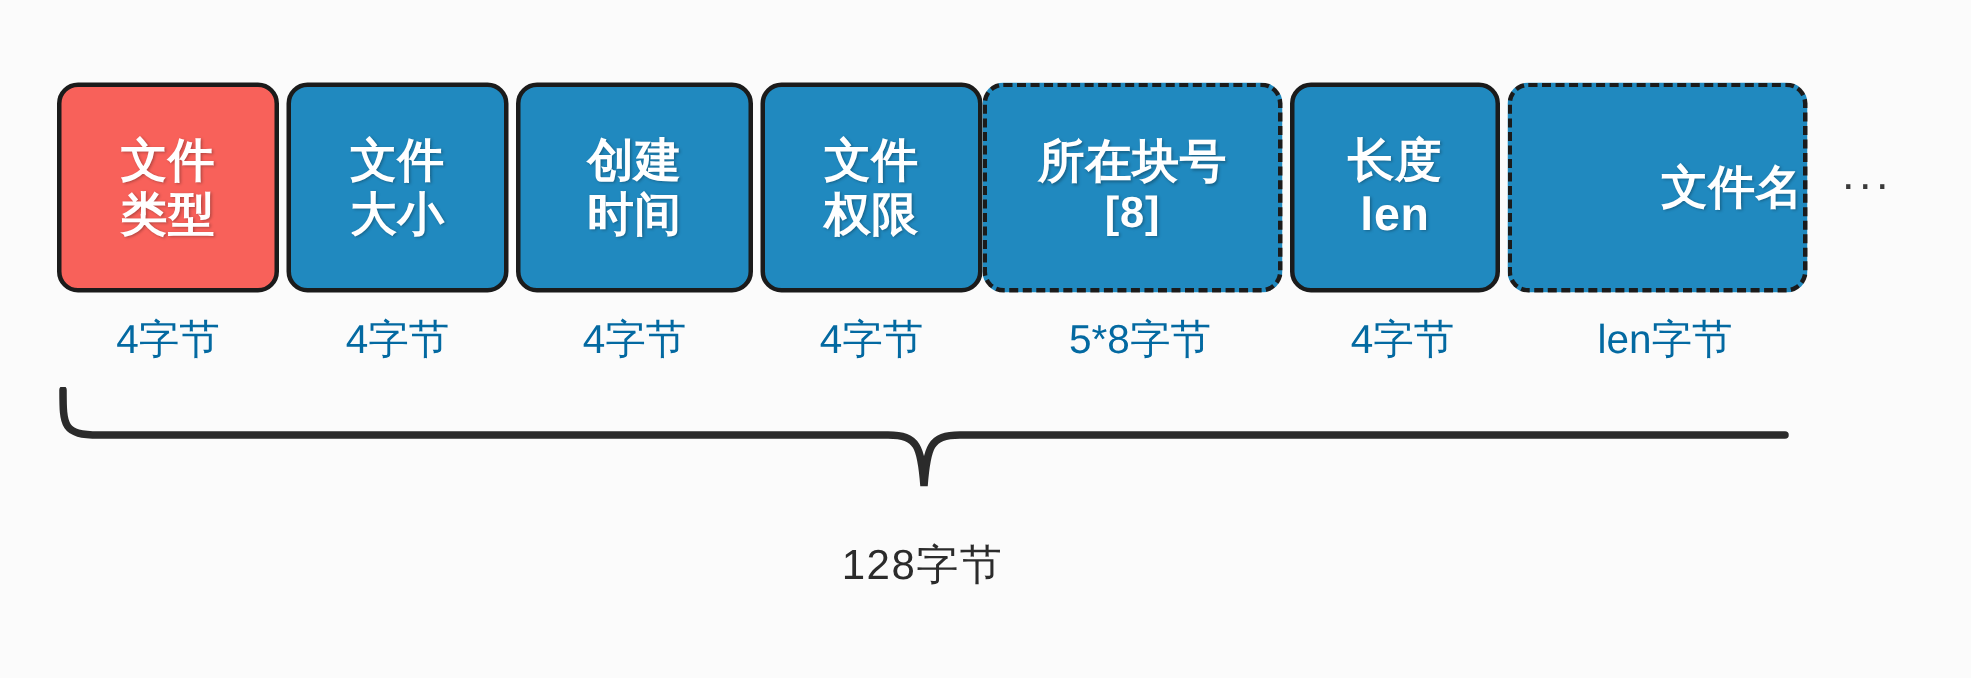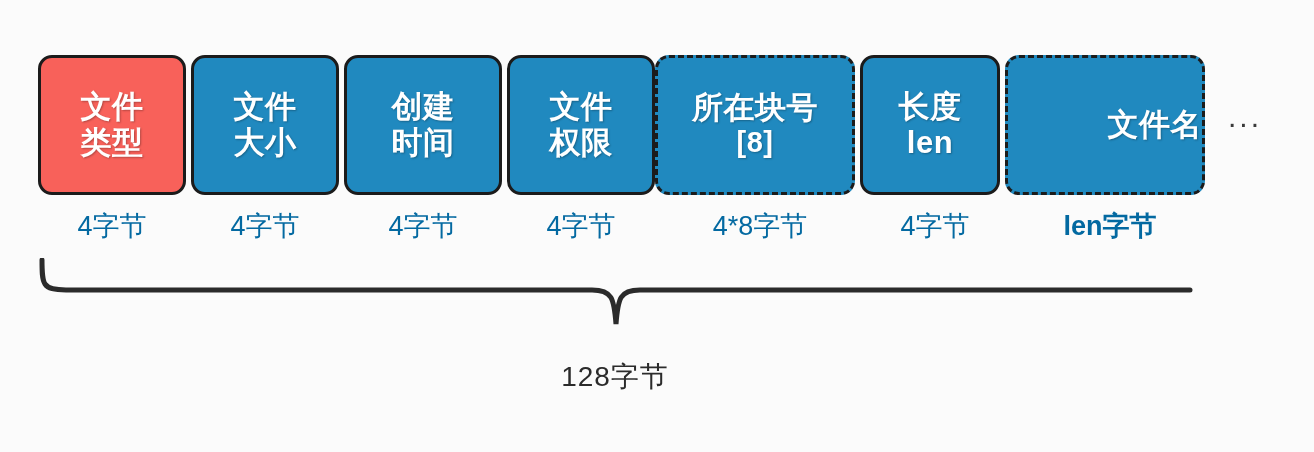--- a/index.html
+++ b/index.html
@@ -102,21 +102,21 @@
   }
   .caption {
     text-align: center;
     font-size: 27px;
     color: #0369a1;
     font-family: "Liberation Sans", "DejaVu Sans", sans-serif;
     font-weight: normal;
     margin-right: 5px;
     white-space: nowrap;
   }
-  .caption:last-child { margin-right: 0; font-weight: bold; }
+  .caption:last-child { margin-right: 0; }
 
   
   .brace-wrap {
     position: absolute;
     left: 36px;
     top: 258px;
     width: 1160px;
     height: 76px;
   }
   .brace-wrap svg { display: block; }
@@ -177,21 +177,21 @@
 
   </div>
 
   <div class="ellipsis">...</div>
 
   <div class="captions">
     <div class="caption w-type">4字节</div>
     <div class="caption w-size">4字节</div>
     <div class="caption w-time">4字节</div>
     <div class="caption w-perm">4字节</div>
-    <div class="caption w-block">4*8字节</div>
+    <div class="caption w-block">5*8字节</div>
     <div class="caption w-len">4字节</div>
     <div class="caption w-name">len字节</div>
   </div>
 
   <div class="brace-wrap">
     <svg width="1160" height="76" viewBox="0 0 1160 76" fill="none" xmlns="http://www.w3.org/2000/svg">
       <path d="M6 2
                C6 26, 6 32, 30 32
                L556 32
                C576 32, 578 40, 580 66

